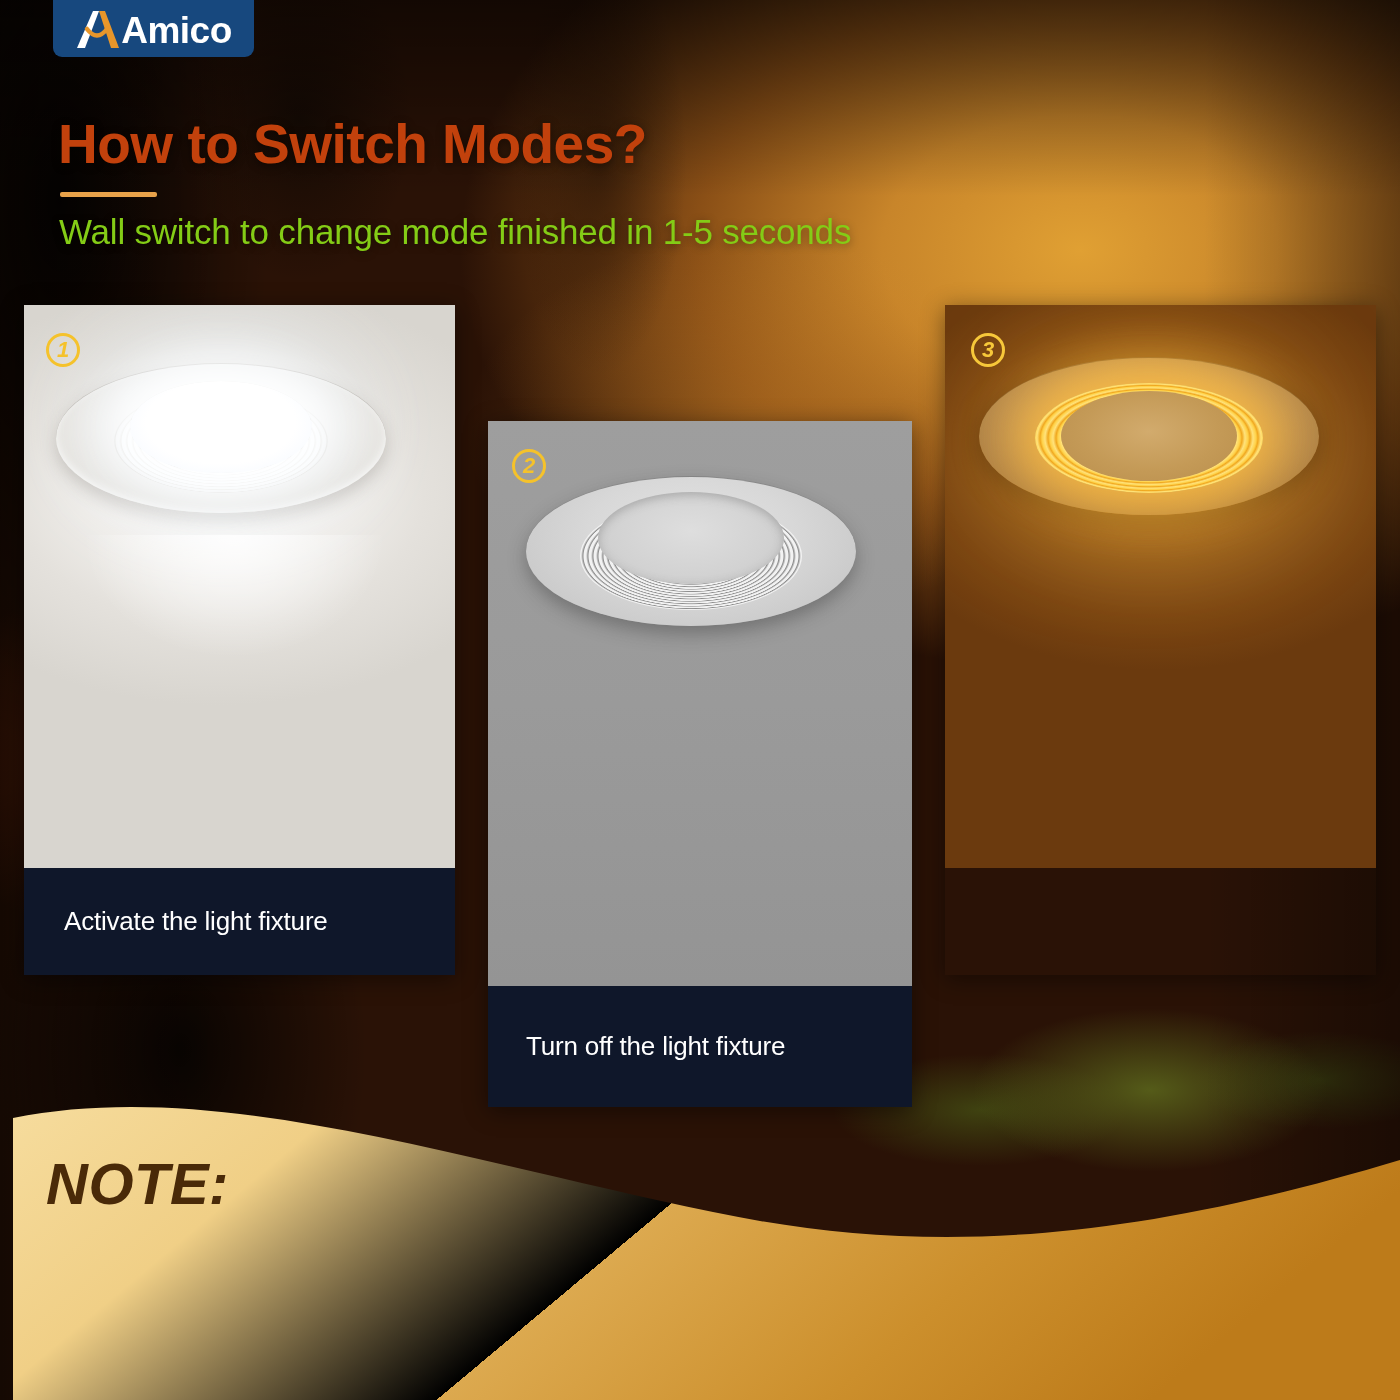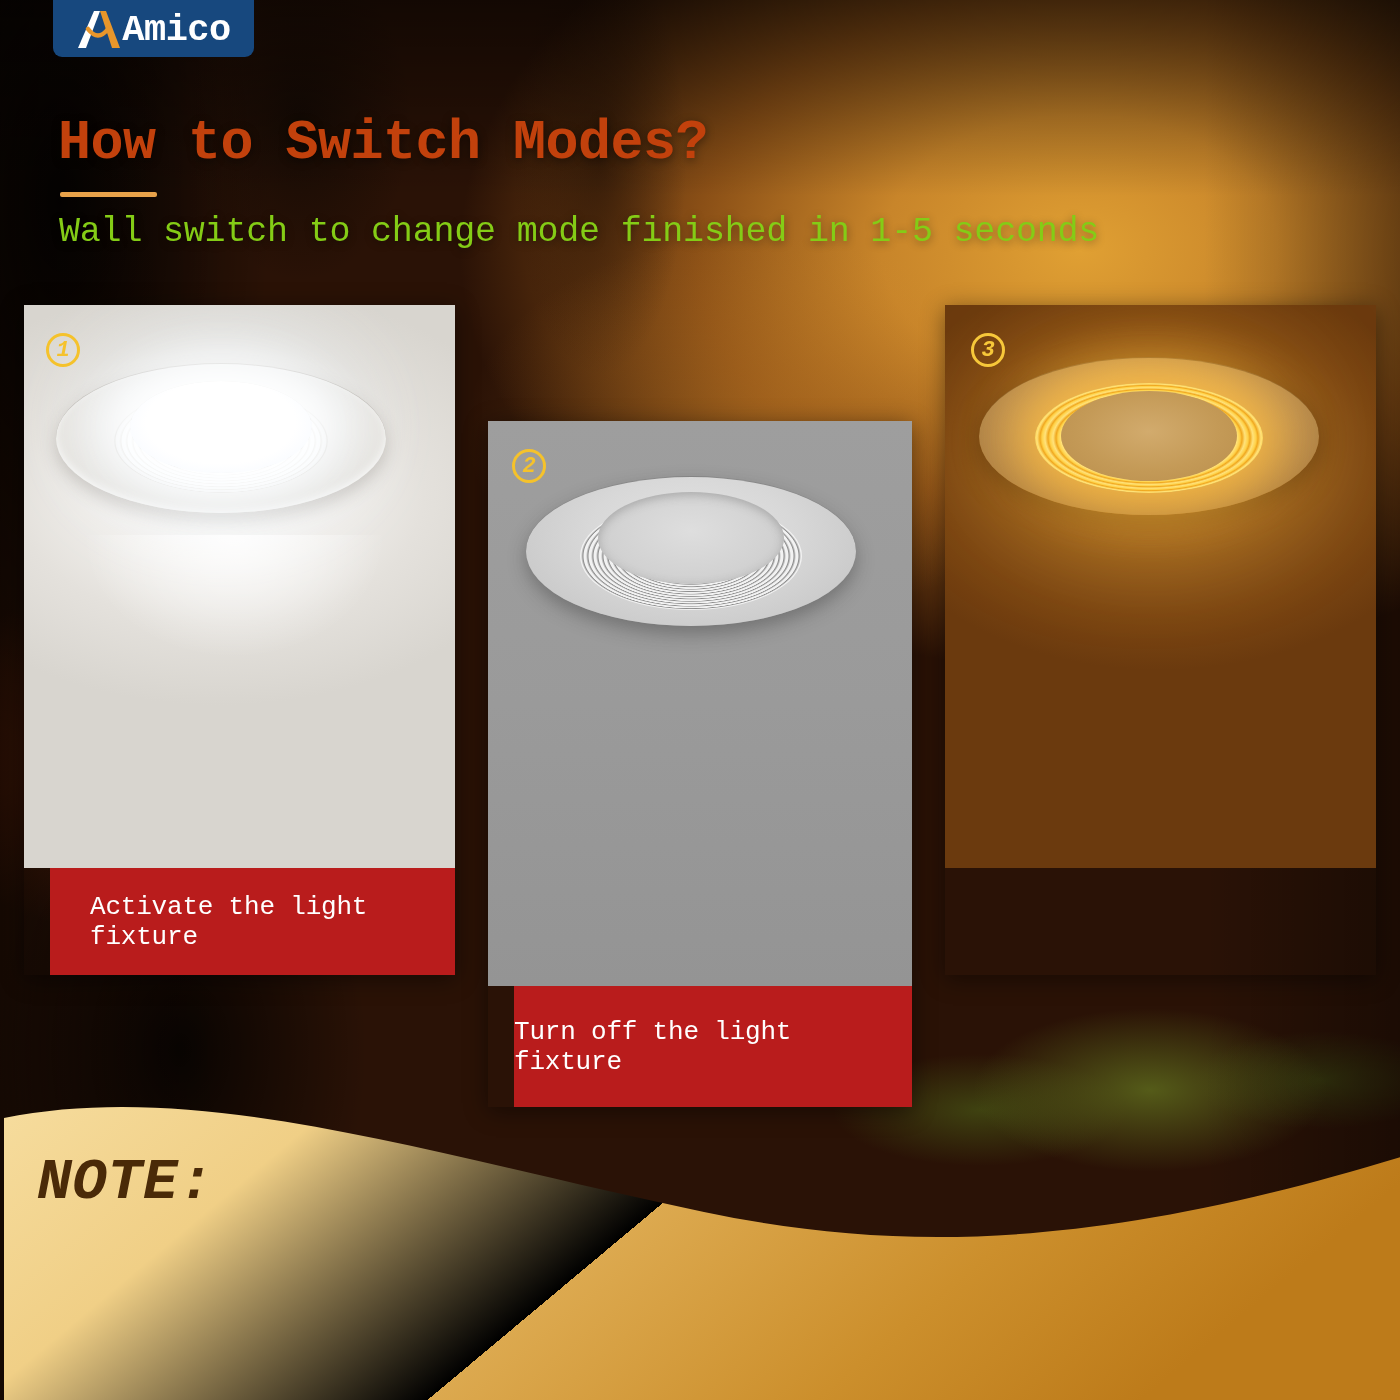--- a/index.html
+++ b/index.html
@@ -6,21 +6,20 @@
   html, body {
     width:1400px; height:1400px;
     font-family:"Liberation Sans", sans-serif;
     overflow:hidden;
   }
   #stage {
     position:relative;
     width:1400px; height:1400px;
     background:#1a0c04;
     overflow:hidden;
-    font-family:Liberation Mono, monospace;
   }
 
   
   .bg-layer { position:absolute; inset:0; }
   .bg-base {
     background:
       radial-gradient(ellipse 620px 420px at 1080px 250px, #e0a033 0%, #c8852a 32%, #8a4f16 62%, #2a1206 100%),
       radial-gradient(ellipse 500px 520px at 250px 620px, #a8340c 0%, #611c05 38%, #1d0a03 75%),
       linear-gradient(160deg,#2a1407 0%, #7d4413 30%, #b4731f 55%, #3b1d08 80%, #120803 100%);
   }
@@ -81,23 +80,23 @@
     position:absolute; left:59px; top:212px;
     color:#84cc16; font-size:35px; font-weight:400;
     letter-spacing:-.2px;
     text-shadow:0 2px 8px rgba(0,0,0,.4);
   }
 
   
   .panel { position:absolute; box-shadow:0 4px 22px rgba(0,0,0,.45); }
   .panel-photo { position:relative; width:100%; overflow:hidden; }
   .panel-caption {
-    background:#b91c1c; color:#ffffff;
+    background:#0f172a; color:#ffffff;
     display:flex; align-items:center;
-    font-size:26px; letter-spacing:-.2px;margin-left:26px;
+    font-size:26px; letter-spacing:-.2px;
   }
 
   
   .badge {
     position:absolute;
     width:34px; height:34px; border-radius:50%;
     border:3px solid #f5c22b;
     color:#f5c22b; font-size:22px; font-weight:bold;
     display:flex; align-items:center; justify-content:center;
     font-style:italic;
@@ -160,21 +159,21 @@
   #p2-fix .ring-baffle {
     left:54px; top:26px; width:222px; height:108px;
     background:repeating-radial-gradient(ellipse at 50% 50%,
        #f2f2f2 0px, #f2f2f2 2px, #8e8e8e 3px, #f2f2f2 5px);
   }
   #p2-fix .ring-center {
     left:72px; top:16px; width:186px; height:92px;
     background:radial-gradient(ellipse at 50% 42%, #dedede 0%, #d2d2d2 60%, #c6c6c6 100%);
     box-shadow:inset 0 3px 10px rgba(120,120,120,.45);
   }
-  #panel2 .panel-caption { height:121px; }
+  #panel2 .panel-caption { height:121px; padding-left:38px; }
 
   
   #panel3 { left:945px; top:305px; width:431px; height:670px; }
   #panel3 .panel-photo {
     height:563px;
     background:
       radial-gradient(ellipse 300px 200px at 215px 165px, #b07a2e 0%, #955f1f 40%, #7b4612 75%, #6b3a0e 100%),
       linear-gradient(to bottom,#7e4a14 0%, #6e3d0f 60%, #64360d 100%);
   }
   #p3-fix { left:34px; top:52px; width:340px; height:158px; }
@@ -191,21 +190,21 @@
     box-shadow:0 0 50px 18px rgba(255,190,60,.75), 0 0 110px 40px rgba(255,170,40,.35);
   }
   #p3-fix .ring-center {
     left:82px; top:34px; width:176px; height:90px;
     background:radial-gradient(ellipse at 50% 45%, #d2ab6d 0%, #c49a57 55%, #b98e4c 100%);
   }
   #panel3 .panel-caption { height:107px; padding-left:38px; }
 
   
   .note-wrap {
-    position:absolute; left:4px; bottom:0; width:1124px; height:330px;
+    position:absolute; left:13px; bottom:0; width:1124px; height:330px;
   }
   .note-wrap svg { position:absolute; inset:0; width:1400px; height:330px; }
   .note-title {
     position:absolute; left:33px; top:80px;
     font-size:58px; font-weight:bold; font-style:italic;
     color:#4a2a08; letter-spacing:.5px;
   }
   .note-body {
     position:absolute; left:33px; top:158px; width:1338px;
     font-size:28.5px; font-weight:bold; font-style:italic;

